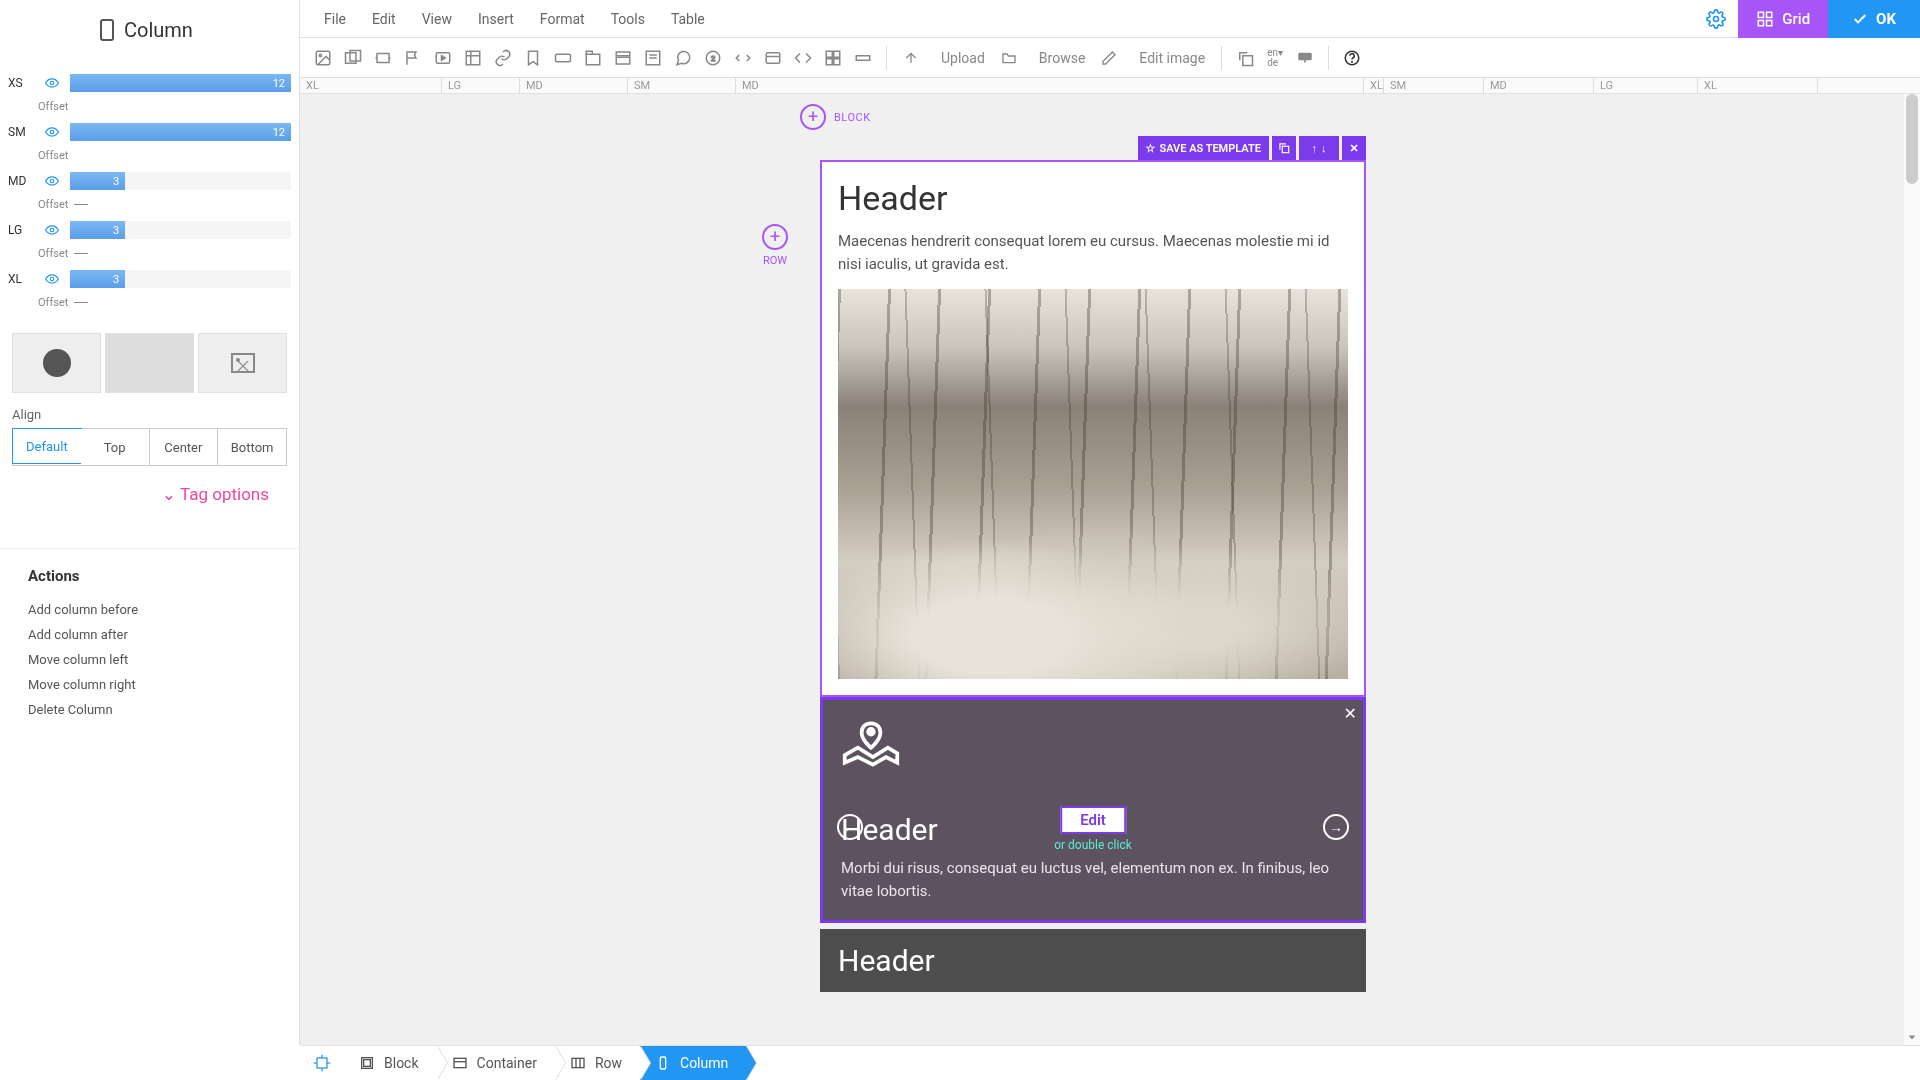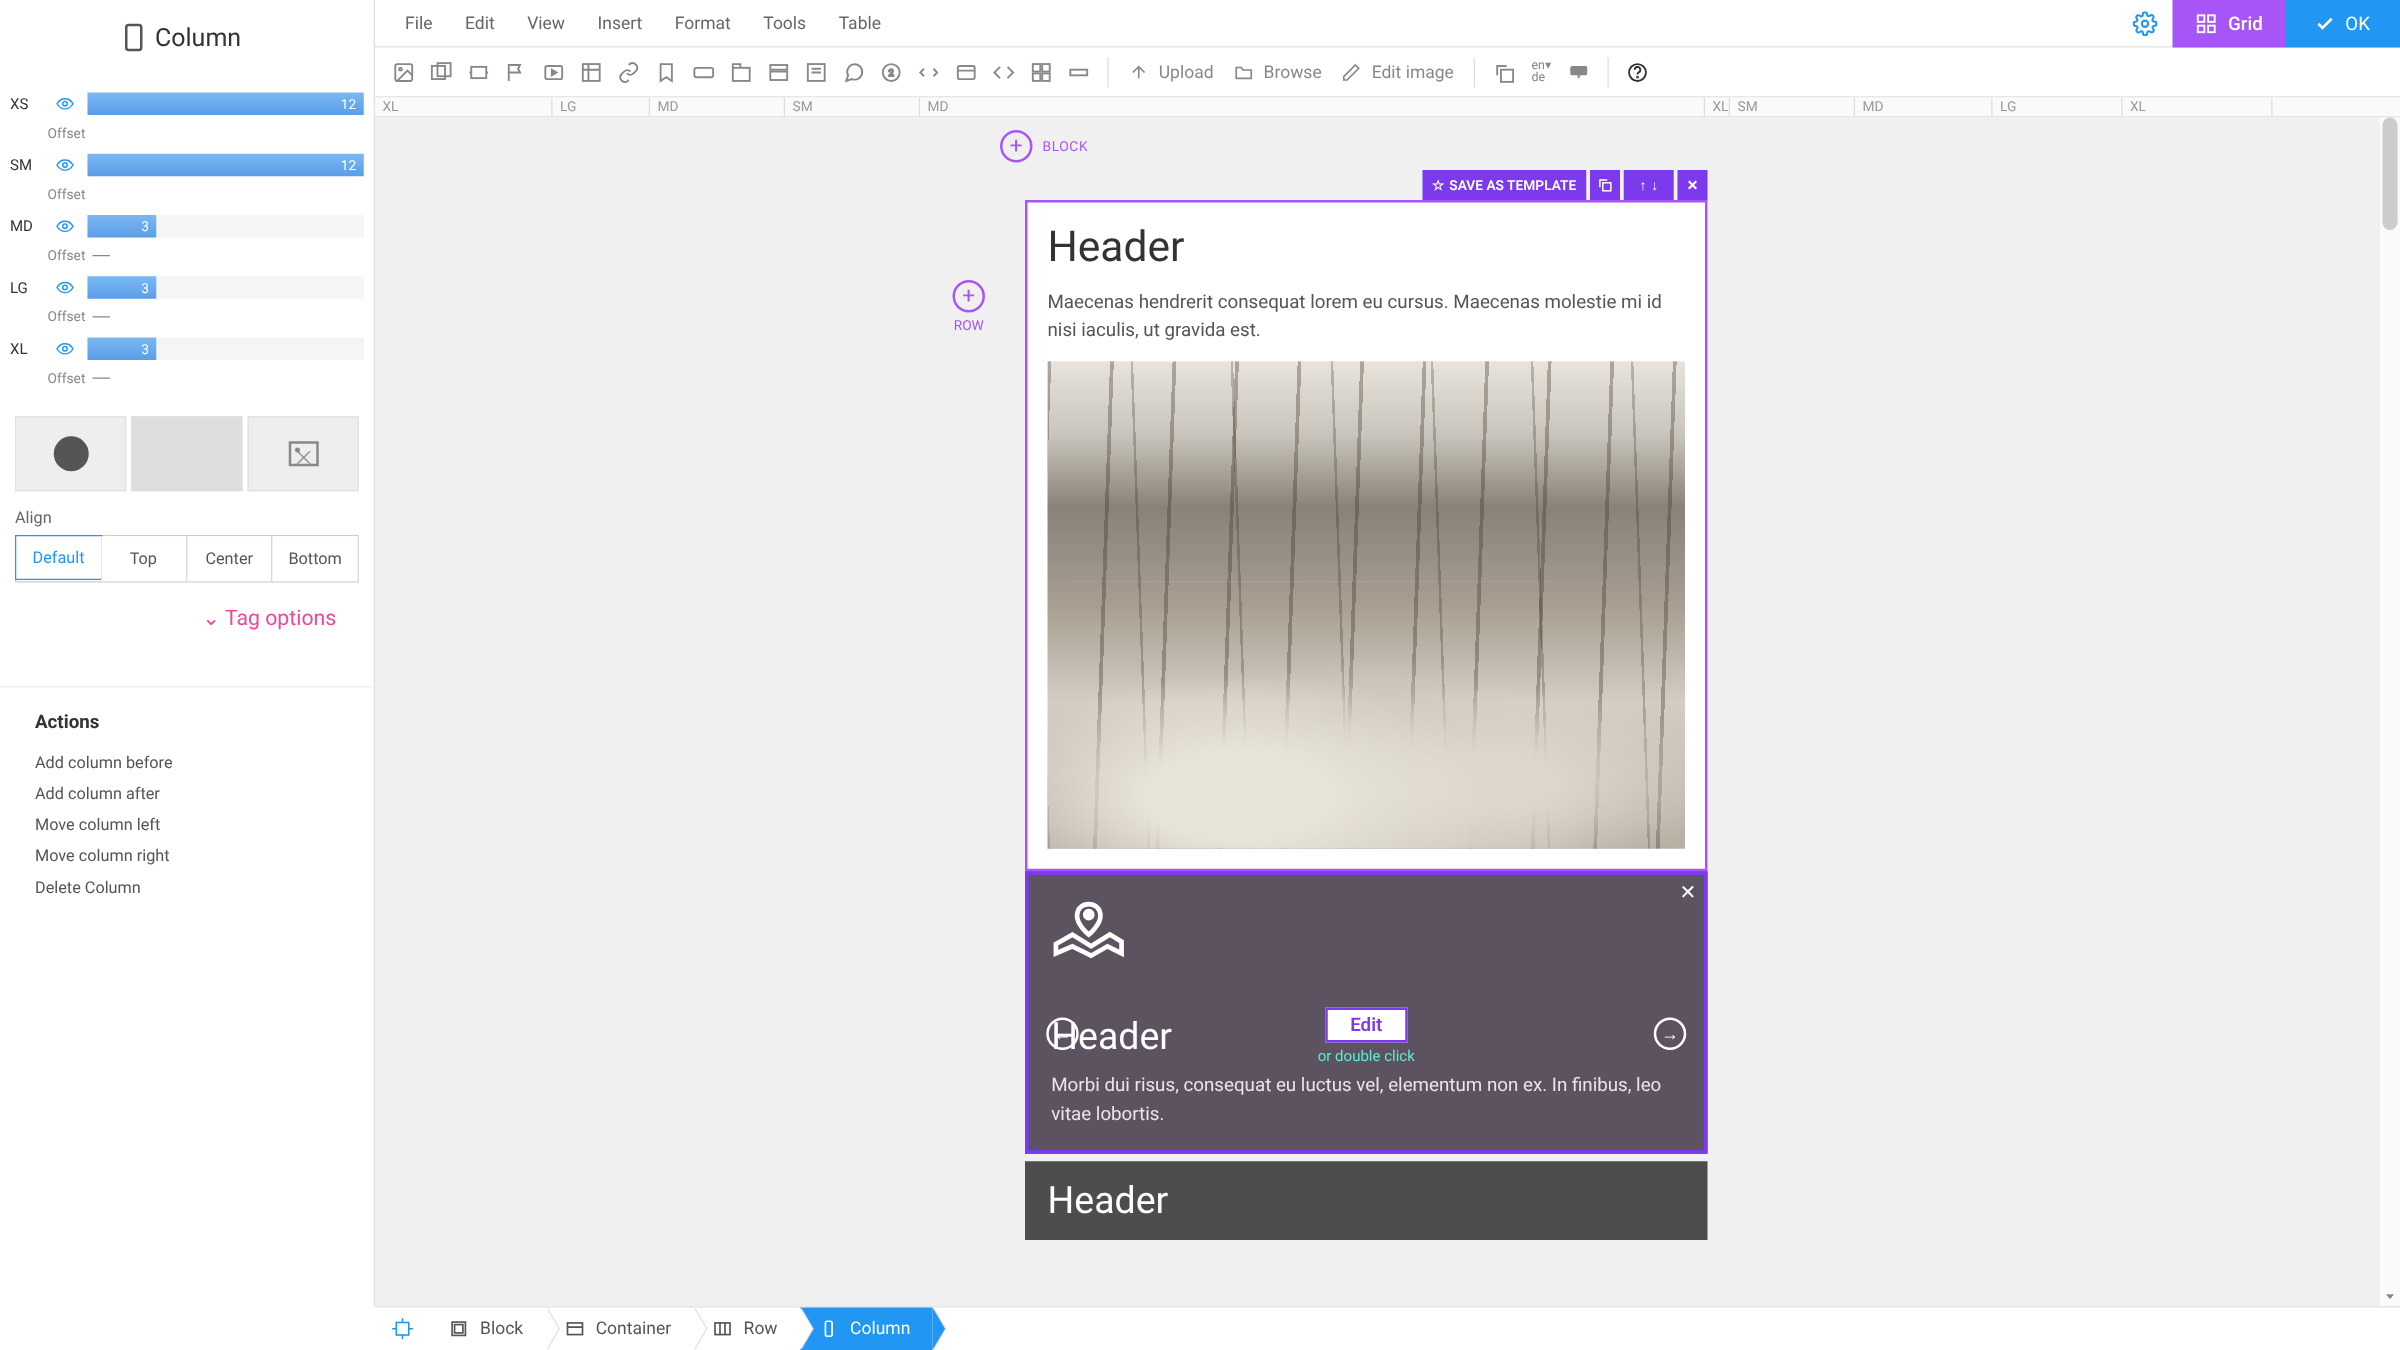--- a/index.html
+++ b/index.html
@@ -32,25 +32,25 @@
 .tag-opts{text-align:right;padding:14px 30px;font-size:17px;color:#ec4899;cursor:pointer}
 .actions-section{padding:18px 28px;border-top:1px solid #eee;margin-top:30px}
 .actions-title{font-weight:700;font-size:15px;margin-bottom:12px}
 .action-link{display:block;font-size:13px;color:#555;padding:5px 0;cursor:pointer}
 .topbar{position:absolute;left:300px;right:0;top:0;height:38px;background:#fff;border-bottom:1px solid #e0e0e0;display:flex;align-items:center}
 .menu-items{display:flex;gap:2px;padding-left:12px}
 .menu-item{padding:8px 12px;font-size:14px;color:#666;cursor:pointer}
 .topbar-right{margin-left:auto;display:flex;align-items:center;height:38px}
 .settings-btn{width:44px;height:38px;display:flex;align-items:center;justify-content:center;cursor:pointer}
 .grid-btn{height:38px;padding:0 18px;background:#a855f7;color:#fff;display:flex;align-items:center;gap:8px;font-size:15px;font-weight:500;cursor:pointer}
-.ok-btn{height:38px;padding:0 24px;background:#2196f3;color:#fff;display:flex;align-items:center;gap:8px;font-size:15px;font-weight:400;cursor:pointer}
+.ok-btn{height:38px;padding:0 24px;background:#2196f3;color:#fff;display:flex;align-items:center;gap:8px;font-size:15px;font-weight:700;cursor:pointer}
 .toolbar{position:absolute;left:300px;right:0;top:38px;height:40px;border-bottom:1px solid #e0e0e0;display:flex;align-items:center;padding:0 10px;gap:4px}
 .tool-icon{width:26px;height:26px;display:flex;align-items:center;justify-content:center;cursor:pointer;color:#888}
 .tool-sep{width:1px;height:24px;background:#ddd;margin:0 6px}
-.tool-lbl{display:flex;align-items:center;gap:8px;color:#888;font-size:14px;cursor:pointer;padding:0 6px}
+.tool-lbl{display:flex;align-items:center;gap:22px;color:#888;font-size:14px;cursor:pointer;padding:0 6px}
 .ruler{position:absolute;left:300px;right:0;top:78px;height:16px;background:#fafafa;border-bottom:1px solid #e0e0e0;display:flex;font-size:11px;color:#999}
 .ruler-seg{border-right:1px solid #ddd;display:flex;align-items:center;padding-left:6px}
 .canvas{position:absolute;left:300px;right:0;top:94px;bottom:35px;background:#f0f0f0;overflow:hidden}
 .scrollbar{position:absolute;right:0;top:94px;bottom:35px;width:16px;background:#fafafa}
 .scrollthumb{position:absolute;right:2px;top:0;width:12px;height:90px;background:#ccc;border-radius:6px}
 .scrollarrow{position:absolute;right:4px;width:8px;height:8px}
 .block-badge{position:absolute;top:10px;left:50%;transform:translate(-310px,0);display:flex;align-items:center;gap:8px}
 .plus-circle{width:26px;height:26px;border:2px solid #a855f7;border-radius:50%;display:flex;align-items:center;justify-content:center;color:#a855f7;background:#f0f0f0;font-size:18px;line-height:1}
 .block-label{font-size:11px;color:#a855f7;letter-spacing:0.5px}
 .row-badge{position:absolute;top:130px;left:50%;transform:translate(-348px,0);display:flex;flex-direction:column;align-items:center;gap:4px}

